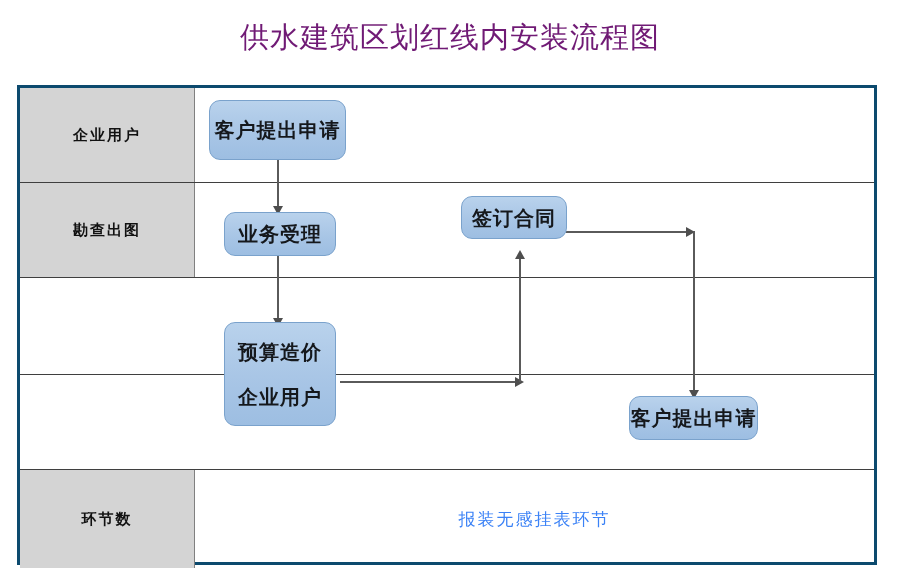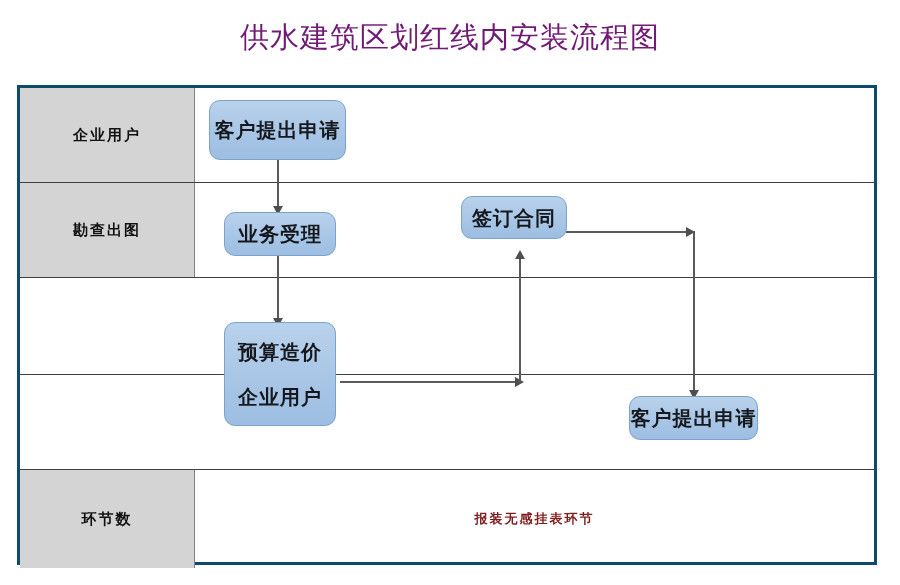--- a/index.html
+++ b/index.html
@@ -71,23 +71,23 @@
     top: 0;
     right: 0;
     height: 100%;
   }
   .lane-body-text {
     position: absolute;
     left: 0; top: 0; right: 0; bottom: 0;
     display: flex;
     align-items: center;
     justify-content: center;
-    font-size: 13px;
-    font-weight: 700;
-    color: #7f1d1d;
+    font-size: 17px;
+    font-weight: 400;
+    color: #3b82f6;
     letter-spacing: 2px;
   }
 
   
   .flow-layer {
     position: absolute;
     left: 0; top: 0;
     width: 900px;
     height: 585px;
     pointer-events: none;

